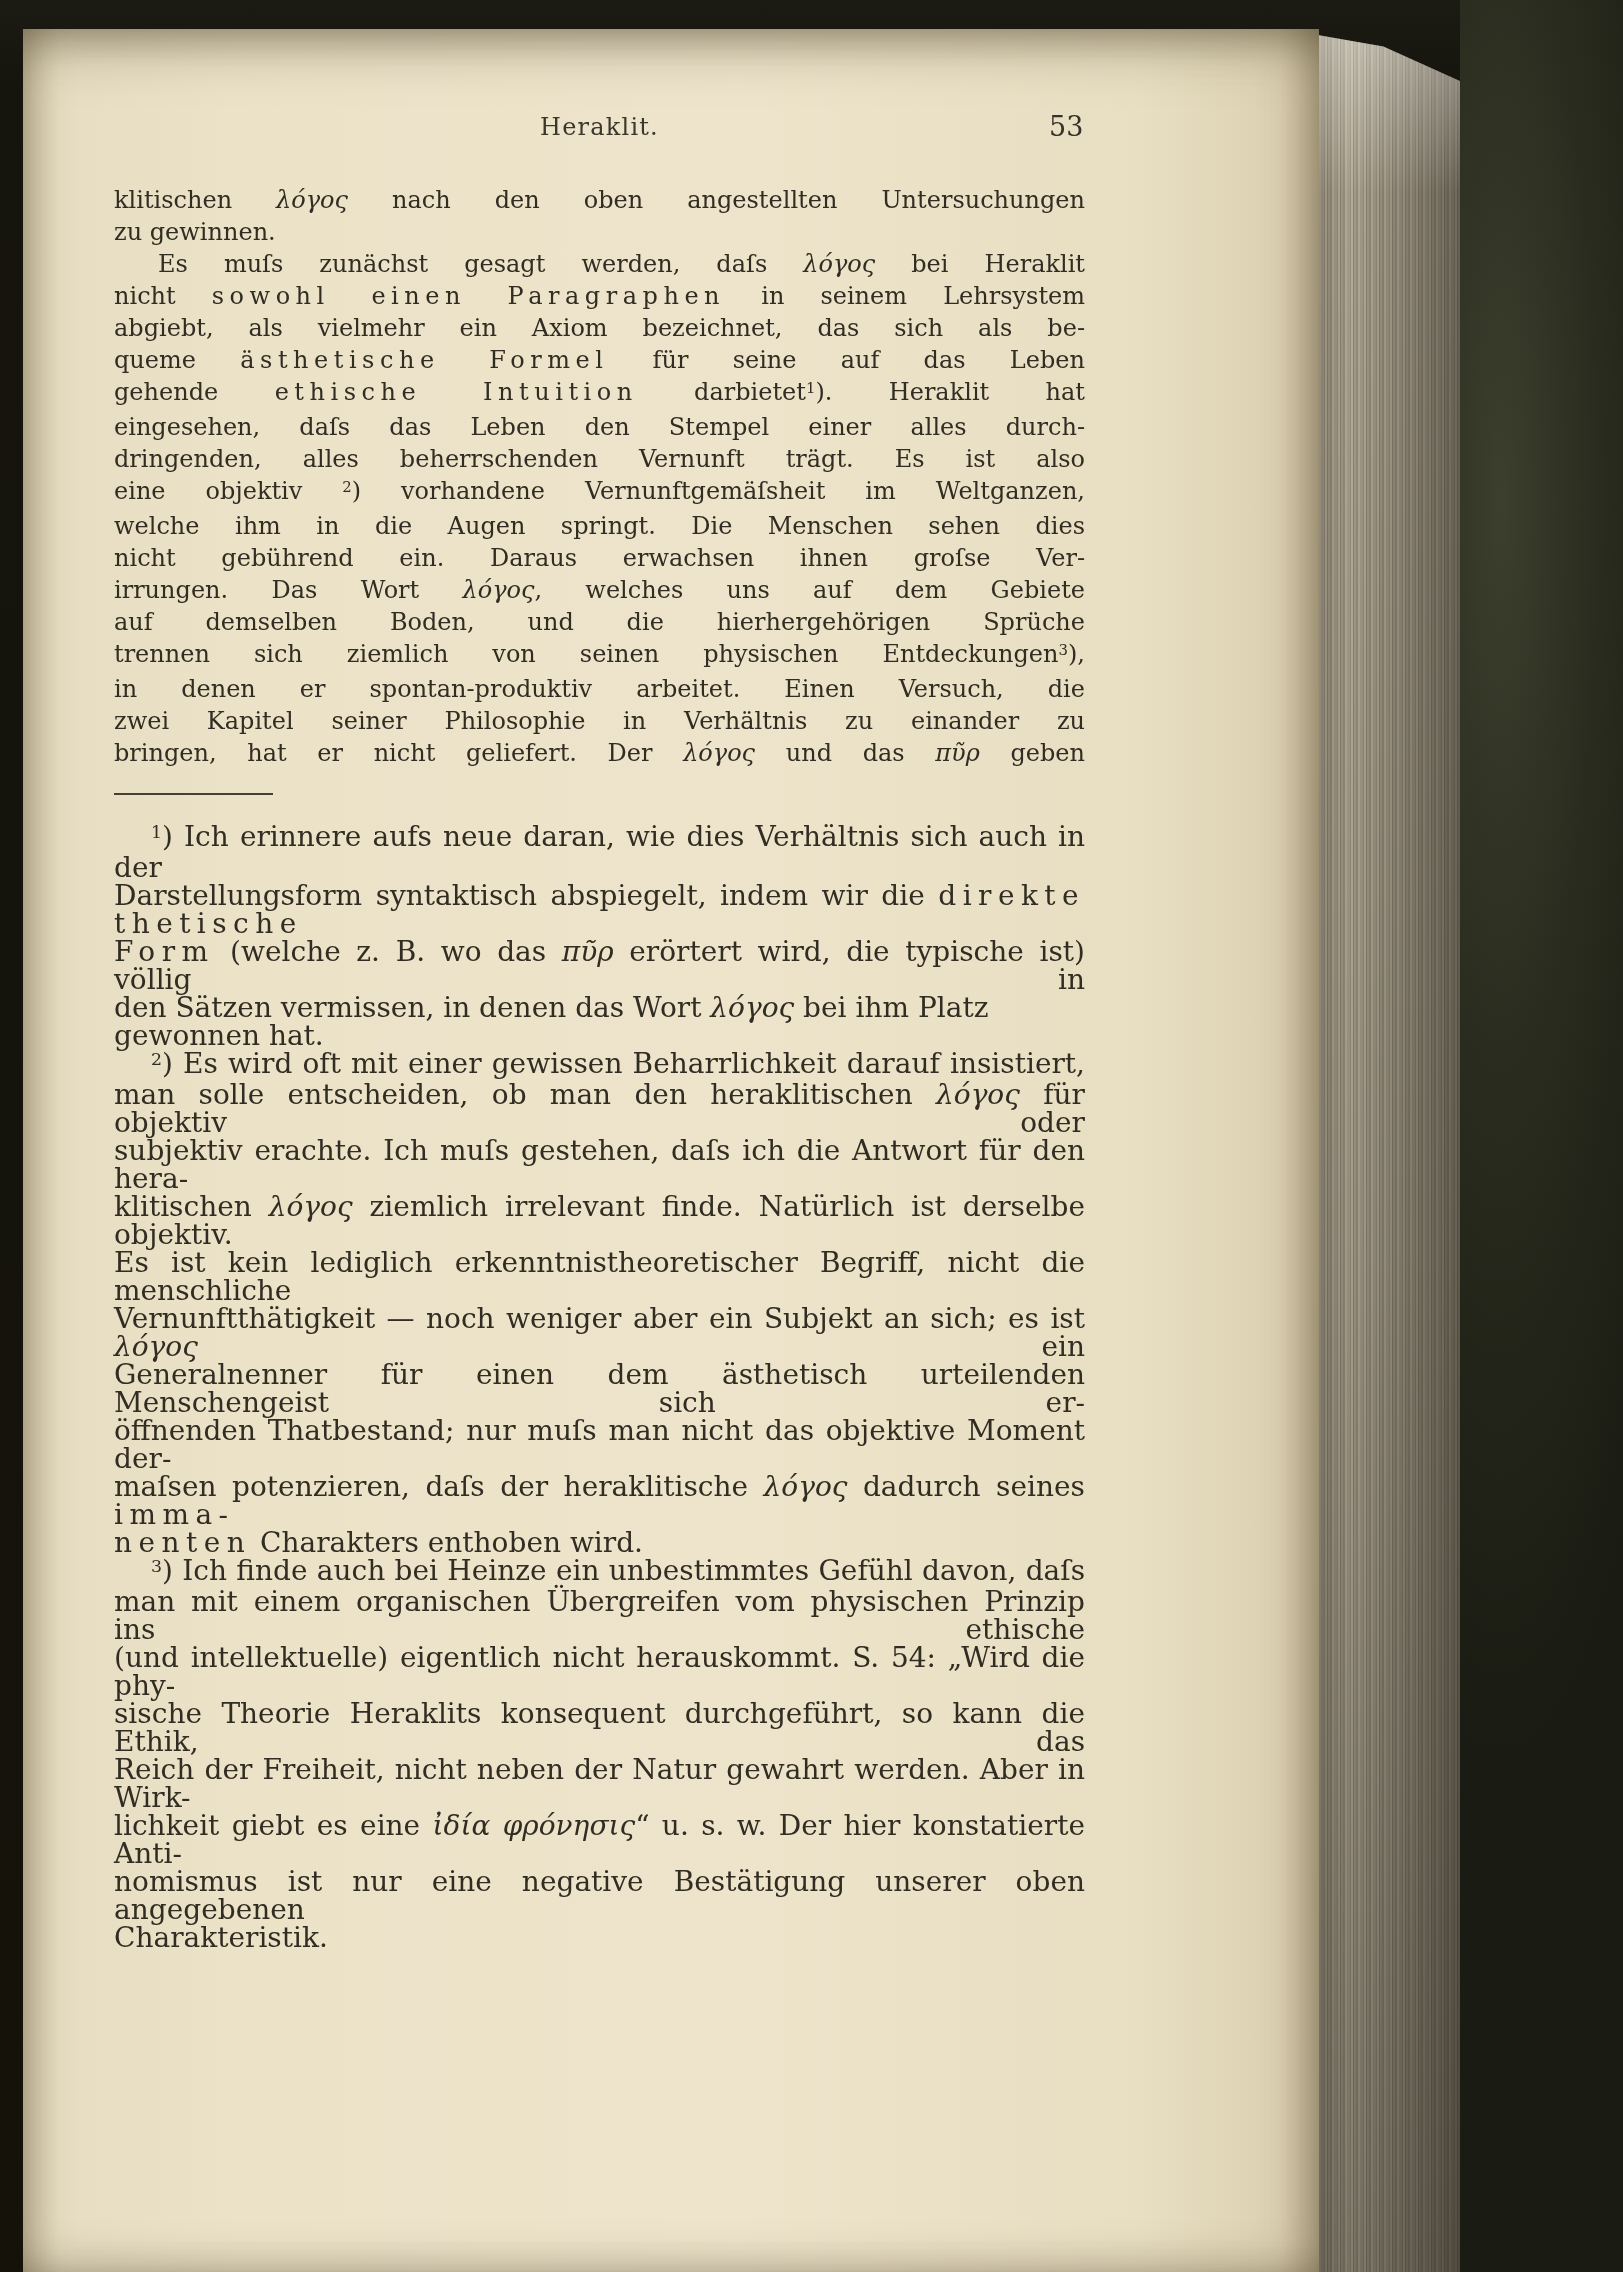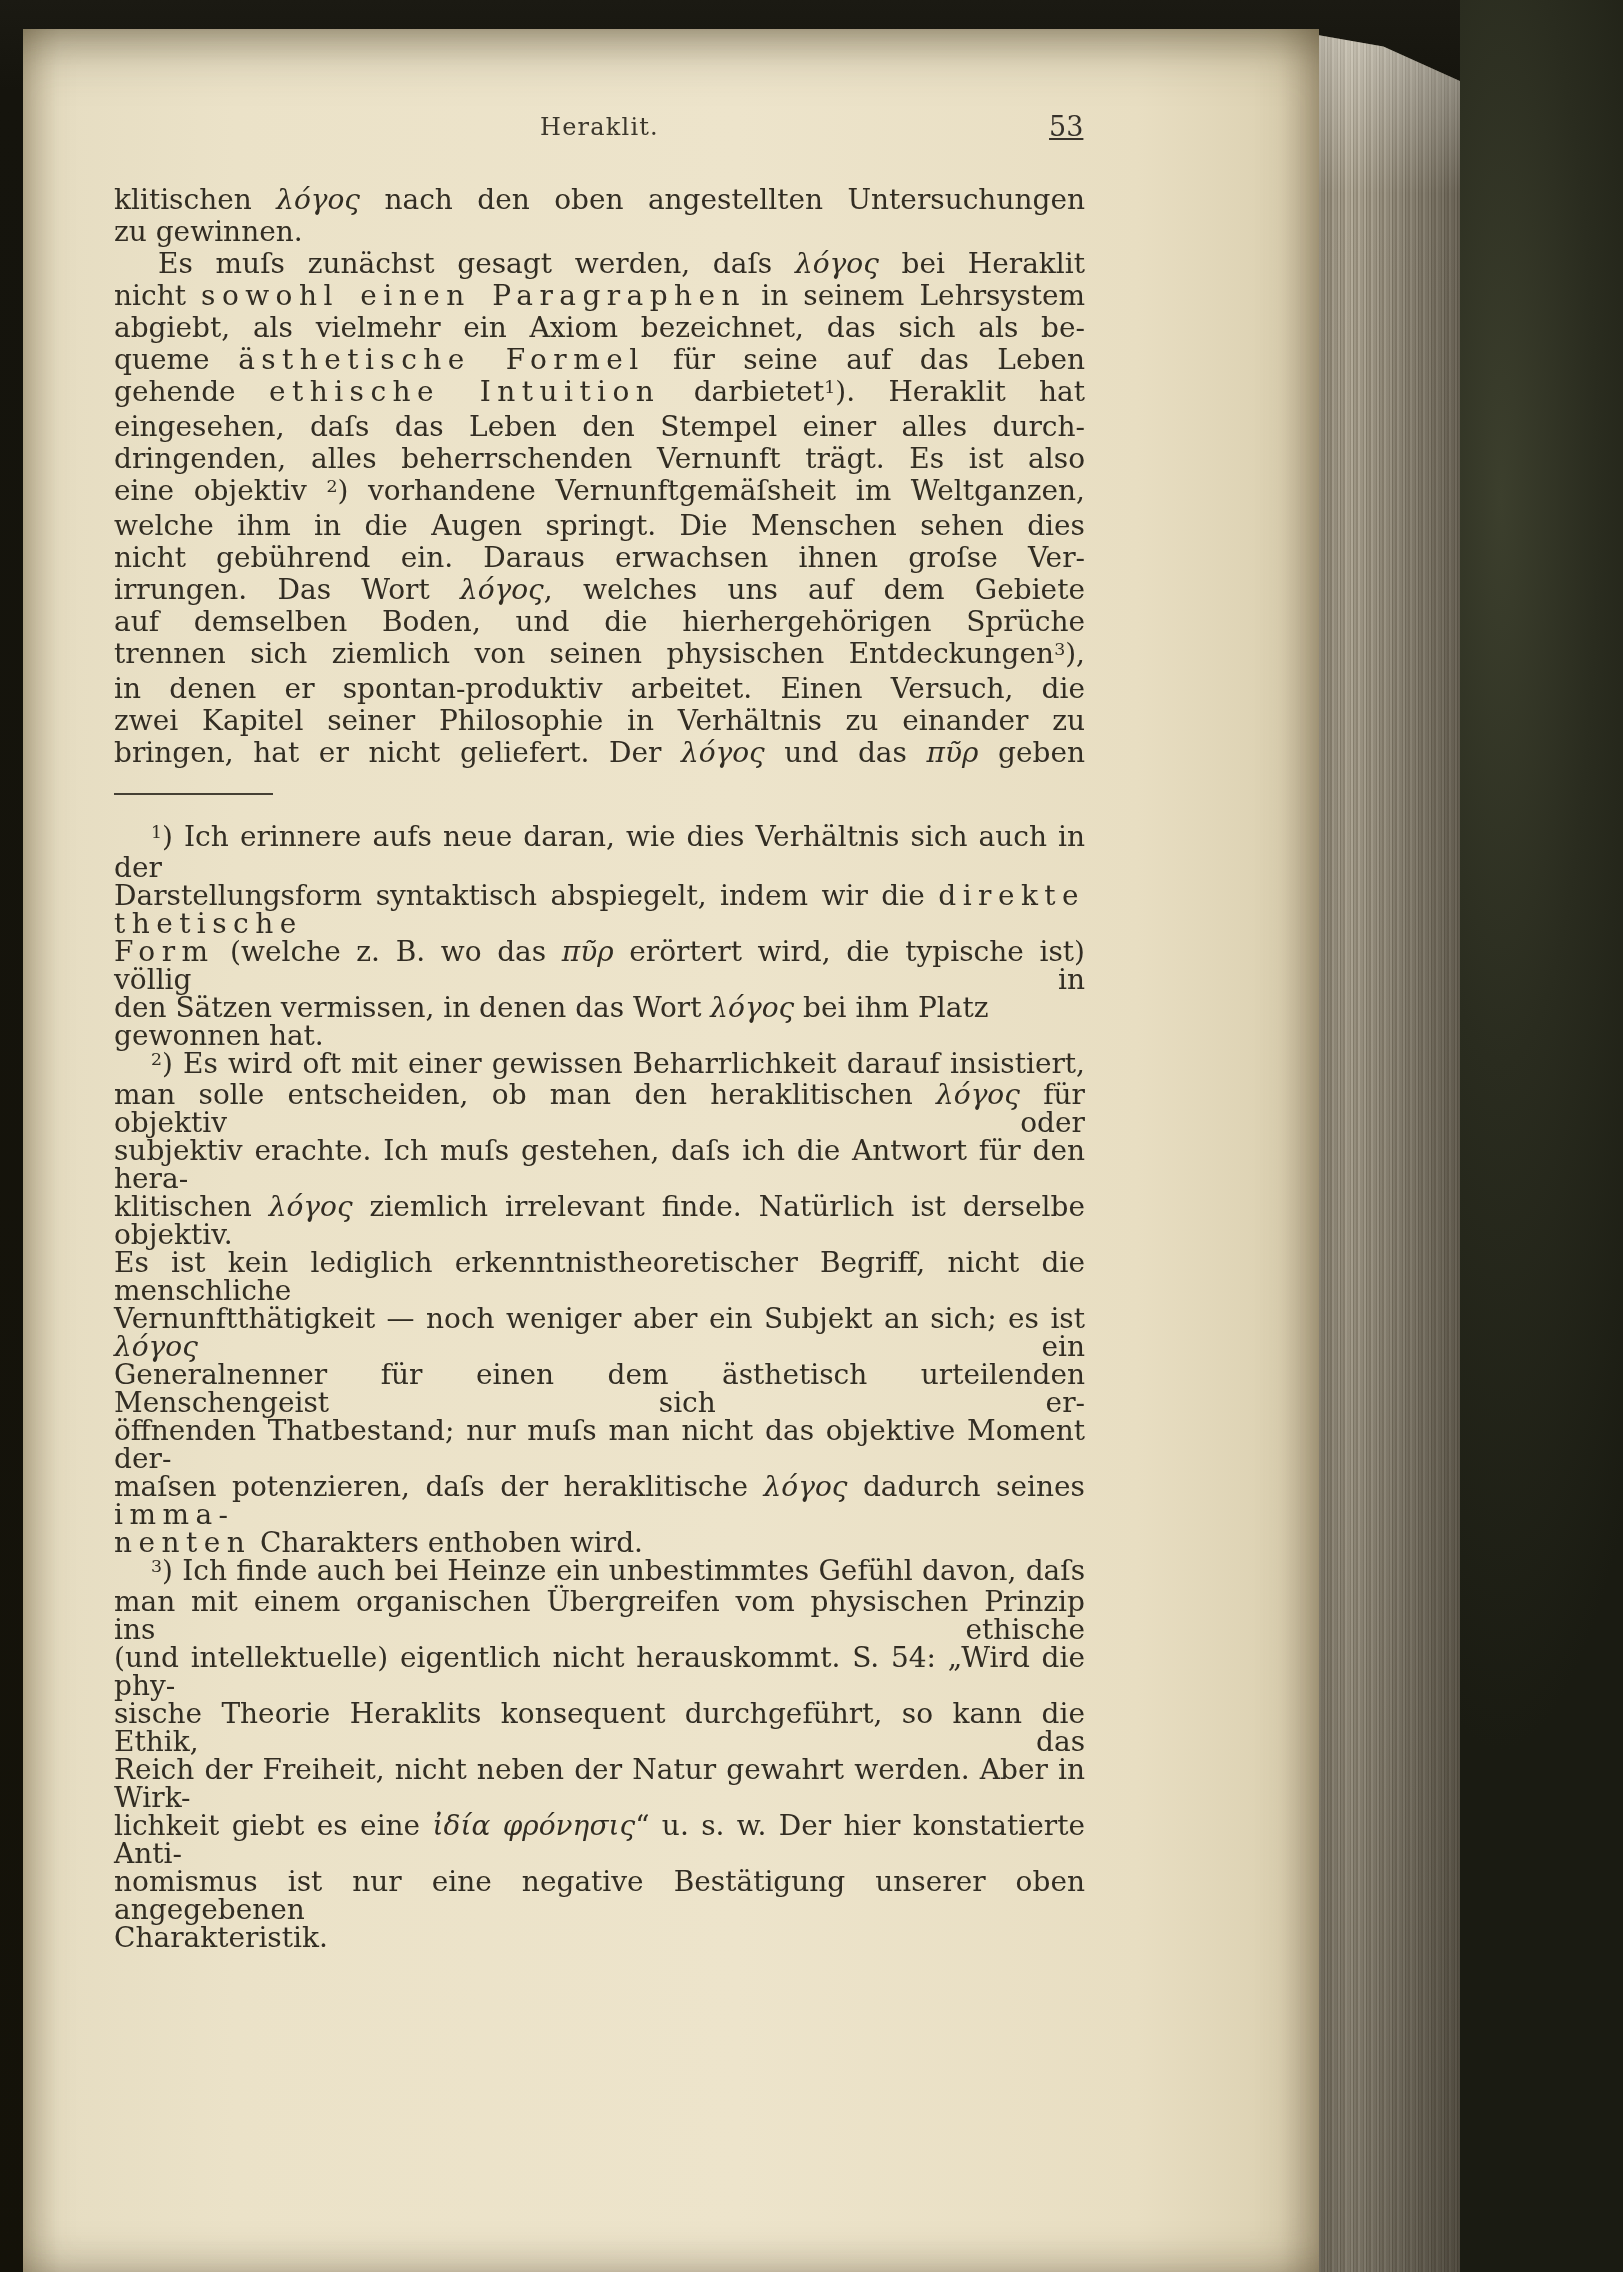--- a/index.html
+++ b/index.html
@@ -61,24 +61,24 @@
     color: #322d23;
   }
 
   .pghead { position: relative; height: 34px; margin-bottom: 37px; }
   .pghead .title {
     position: absolute; left: 0; right: 0;
     text-align: center; font-size: 24px; letter-spacing: 1.2px; color: #3c372c;
   }
   .pghead .pageno {
     position: absolute; right: 1.6px; top: -2.4px;
-    font-size: 27px; color: #36312a; text-decoration: underline;
+    font-size: 27px; color: #36312a;
   }
 
-  .main-text { font-size: 28px; }
+  .main-text { font-size: 24px; }
   .main-text .tline { line-height: 32px; }
 
   .footnotes { font-size: 28px; }
   .footnotes .tline { line-height: 28px; }
 
   .tline { display: block; }
   .tline.just { text-align: justify; text-align-last: justify; }
   .main-text .tline.ind { text-indent: 44px; }
   .footnotes .tline.ind { text-indent: 37px; }
 

